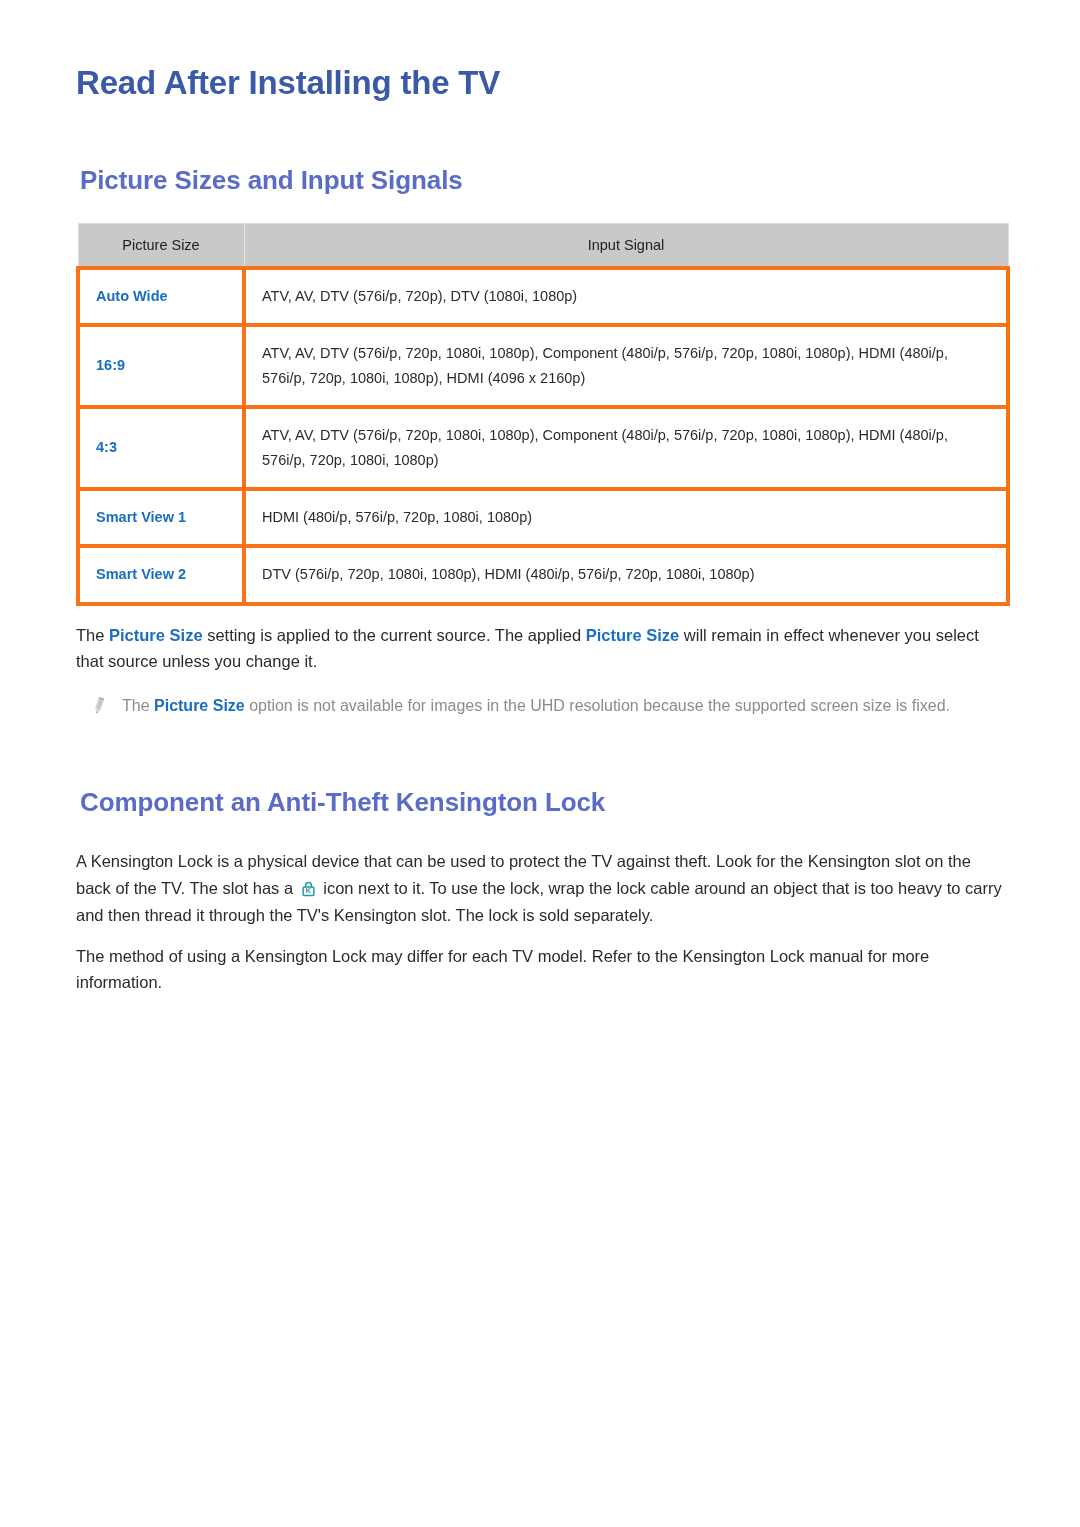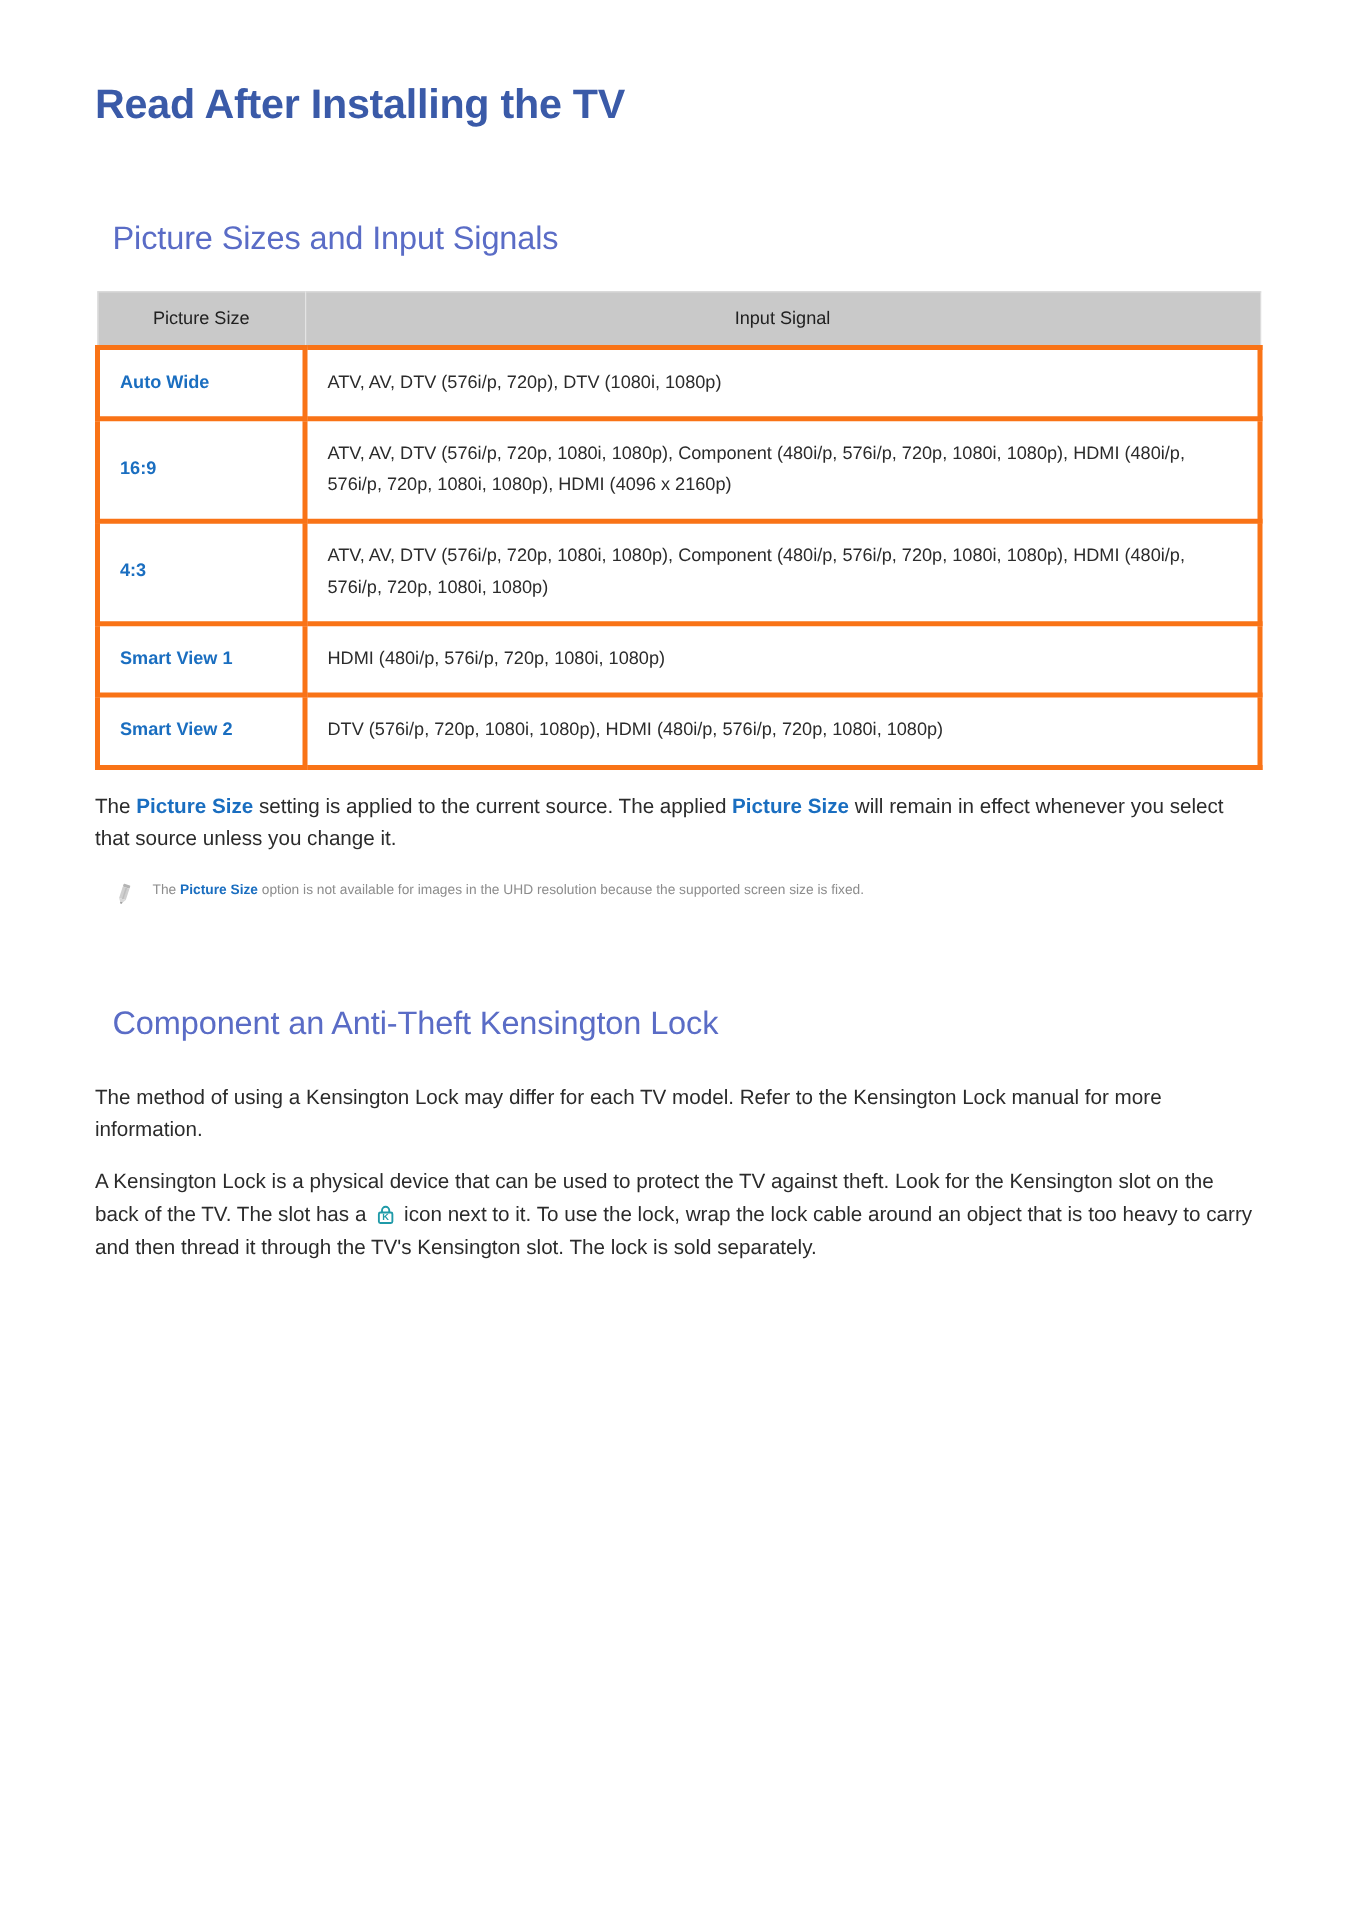--- a/index.html
+++ b/index.html
@@ -29,24 +29,24 @@
     margin: 0;
     padding-top: 62px;
     font-size: 33px;
     font-weight: bold;
     letter-spacing: -0.2px;
     color: #3a5aa8;
     line-height: 1.25;
   }
 
   .section-heading {
-    margin: 14px;
+    margin: 4px;
     padding-top: 57px;
     font-size: 26px;
-    font-weight: normal;
+    font-weight: bold;
     letter-spacing: -0.1px;
     color: #5a6cc6;
     line-height: 1.25;
   }
 
   
   .signal-table {
     width: 930px;
     margin-top: 26px;
     border-collapse: collapse;
@@ -112,21 +112,21 @@
     box-sizing: border-box;
   }
   .note-icon {
     flex: 0 0 auto;
     width: 18px;
     height: 20px;
     margin-right: 14px;
     margin-top: 3px;
   }
   .note-text {
-    font-size: 11px;
+    font-size: 16px;
     line-height: 1.68;
     color: #8c8c8c;
   }
   .note-text .kw { color: #1a6ec0; font-weight: bold; }
 
   
   .kens-icon {
     display: inline-block;
     width: 17px;
     height: 17px;
@@ -194,21 +194,21 @@
           <polygon points="6.2,13.4 11.8,13.4 9,17.6" fill="#d8d8d8"></polygon>
           <polygon points="7.9,16.1 10.1,16.1 9,17.6" fill="#8e8e8e"></polygon>
         </g>
       </svg>
     </span>
     <span class="note-text"><span>The </span><span class="kw">Picture Size</span><span> option is not available for images in the UHD resolution because the supported screen size is fixed.</span></span>
   </div>
 
   <h2 class="section-heading kens-heading">Component an Anti-Theft Kensington Lock</h2>
 
-  <p class="body-par">The method of using a Kensington Lock may differ for each TV model. Refer to the Kensington Lock manual for more information.</p>
-
   <p class="body-par kens-par-1"><span>A Kensington Lock is a physical device that can be used to protect the TV against theft. Look for the Kensington slot on the back of the TV. The slot has a </span><span class="kens-icon"><svg width="17" height="17" viewBox="0 0 17 17" xmlns="http://www.w3.org/2000/svg">
         <path d="M5.6 7.2 V5.3 a2.9 2.9 0 0 1 5.8 0 V7.2" fill="none" stroke="#1f9aa8" stroke-width="1.5"></path>
         <rect x="3.1" y="7.0" width="10.8" height="8.4" rx="1.2" fill="none" stroke="#1f9aa8" stroke-width="1.5"></rect>
         <text x="8.5" y="13.3" font-family="'Liberation Sans', sans-serif" font-size="7.4" font-weight="bold" fill="#1f9aa8" text-anchor="middle">K</text>
       </svg></span><span> icon next to it. To use the lock, wrap the lock cable around an object that is too heavy to carry and then thread it through the TV's Kensington slot. The lock is sold separately.</span></p>
 
+  <p class="body-par">The method of using a Kensington Lock may differ for each TV model. Refer to the Kensington Lock manual for more information.</p>
+
 </div>
 
 </body></html>

